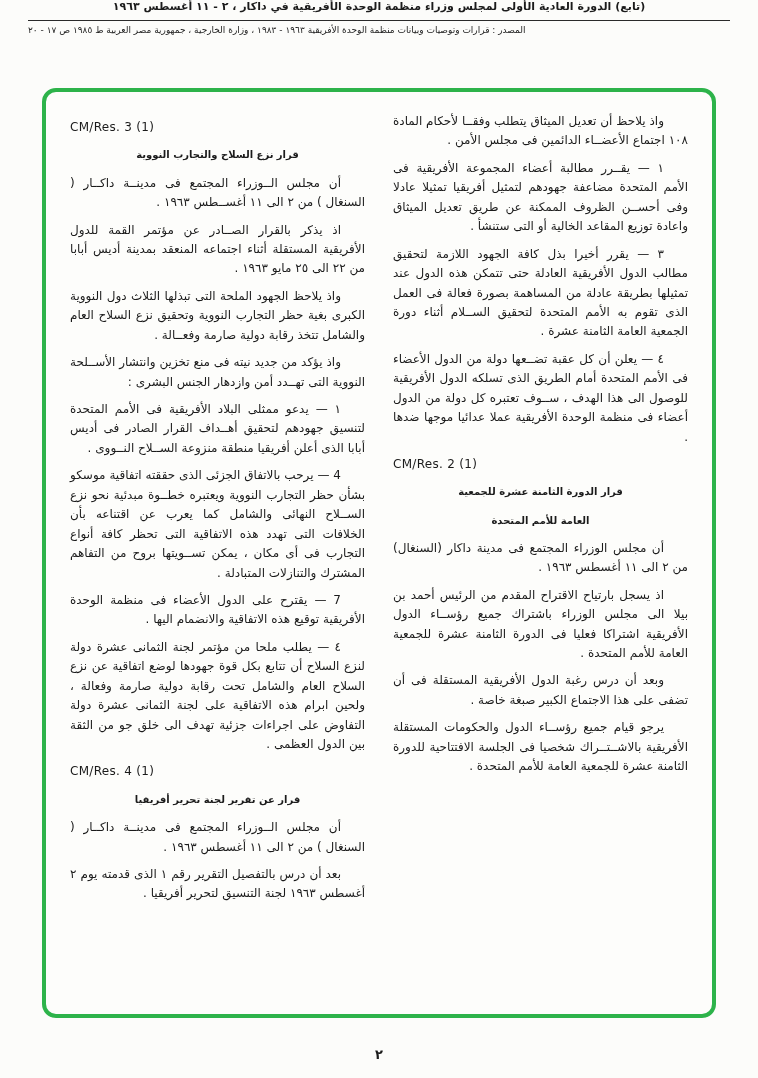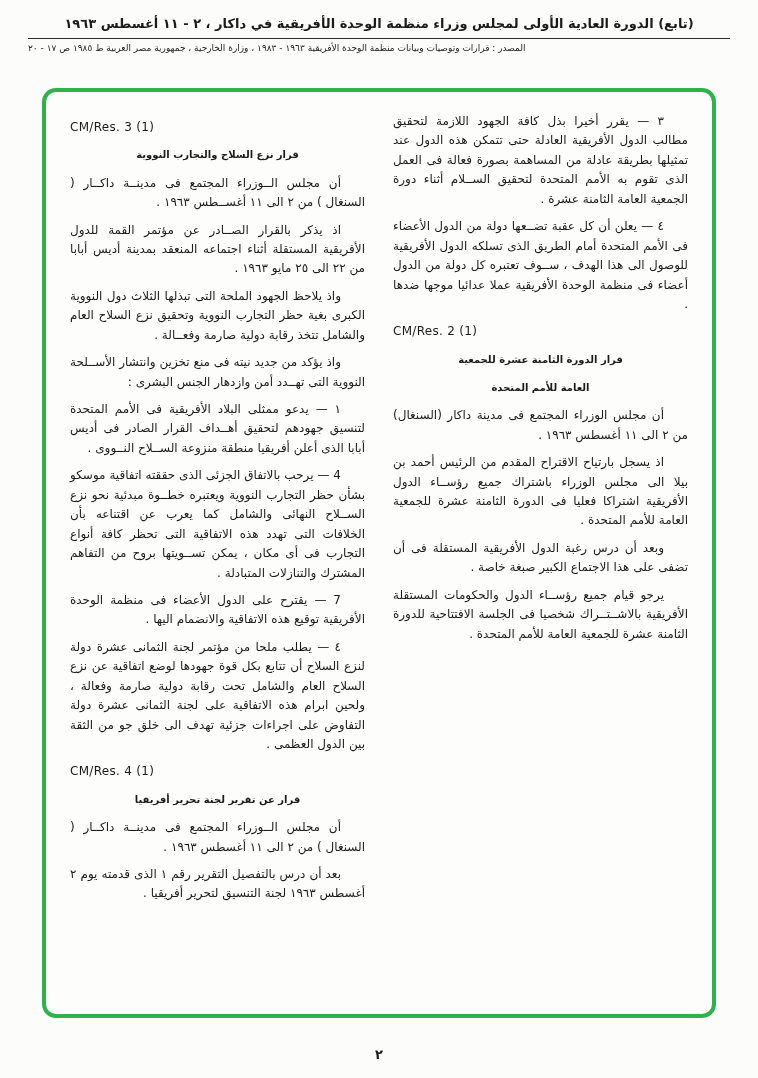--- a/index.html
+++ b/index.html
@@ -8,22 +8,22 @@
     background: #fcfcfa;
     font-family: "DejaVu Sans", sans-serif;
     color: #1b1b1b;
     position: relative;
     overflow: hidden;
   }
   .page-header {
     direction: rtl;
     text-align: center;
     font-weight: bold;
-    font-size: 13px;
-    padding: 16px 30px 0 30px;
+    font-size: 11px;
+    padding: 0 30px 0 30px;
     letter-spacing: 0.2px;
   }
   .header-rule {
     border: none;
     border-top: 1.5px solid #2a2a2a;
     width: 702px;
     margin: 7px auto 4px auto;
   }
   .source-line {
     direction: rtl;
@@ -92,20 +92,22 @@
 <div class="page">
 
   <div class="page-header">(تابع)  الدورة العادية الأولى لمجلس وزراء منظمة الوحدة الأفريقية في داكار ، ٢ - ١١ أغسطس ١٩٦٣</div>
   <hr class="header-rule">
   <div class="source-line">المصدر : قرارات وتوصيات وبيانات منظمة الوحدة الأفريقية ١٩٦٣ - ١٩٨٣ ، وزارة الخارجية ، جمهورية مصر العربية ط ١٩٨٥ ص ١٧ - ٢٠</div>
 
   <div class="content-frame" style="border-color: rgb(45, 179, 74);">
     <div class="columns">
 
       <div class="column">
+        <p class="para">واذ يلاحظ أن تعديل الميثاق يتطلب وفقــا لأحكام المادة ١٠٨ اجتماع الأعضــاء الدائمين فى مجلس الأمن .</p>
+        <p class="para">١ — يقــرر مطالبة أعضاء المجموعة الأفريقية فى الأمم المتحدة مضاعفة جهودهم لتمثيل أفريقيا تمثيلا عادلا وفى أحســن الظروف الممكنة عن طريق تعديل الميثاق واعادة توزيع المقاعد الخالية أو التى ستنشأ .</p>
         <p class="para">٣ — يقرر أخيرا بذل كافة الجهود اللازمة لتحقيق مطالب الدول الأفريقية العادلة حتى تتمكن هذه الدول عند تمثيلها بطريقة عادلة من المساهمة بصورة فعالة فى العمل الذى تقوم به الأمم المتحدة لتحقيق الســلام أثناء دورة الجمعية العامة الثامنة عشرة .</p>
         <p class="para">٤ — يعلن أن كل عقبة تضــعها دولة من الدول الأعضاء فى الأمم المتحدة أمام الطريق الذى تسلكه الدول الأفريقية للوصول الى هذا الهدف ، ســوف تعتبره كل دولة من الدول أعضاء فى منظمة الوحدة الأفريقية عملا عدائيا موجها ضدها .</p>
         <p class="para res-code">CM/Res. 2 (1)</p>
         <p class="para res-heading tight">قرار الدورة الثامنة عشرة للجمعية</p>
         <p class="para res-heading sub">العامة للأمم المتحدة</p>
         <p class="para">أن مجلس الوزراء المجتمع فى مدينة داكار (السنغال) من ٢ الى ١١ أغسطس ١٩٦٣ .</p>
         <p class="para">اذ يسجل بارتياح الاقتراح المقدم من الرئيس أحمد بن بيلا الى مجلس الوزراء باشتراك جميع رؤســاء الدول الأفريقية اشتراكا فعليا فى الدورة الثامنة عشرة للجمعية العامة للأمم المتحدة .</p>
         <p class="para">وبعد أن درس رغبة الدول الأفريقية المستقلة فى أن تضفى على هذا الاجتماع الكبير صبغة خاصة .</p>
         <p class="para">يرجو قيام جميع رؤســاء الدول والحكومات المستقلة الأفريقية بالاشــتــراك شخصيا فى الجلسة الافتتاحية للدورة الثامنة عشرة للجمعية العامة للأمم المتحدة .</p>
       </div>

